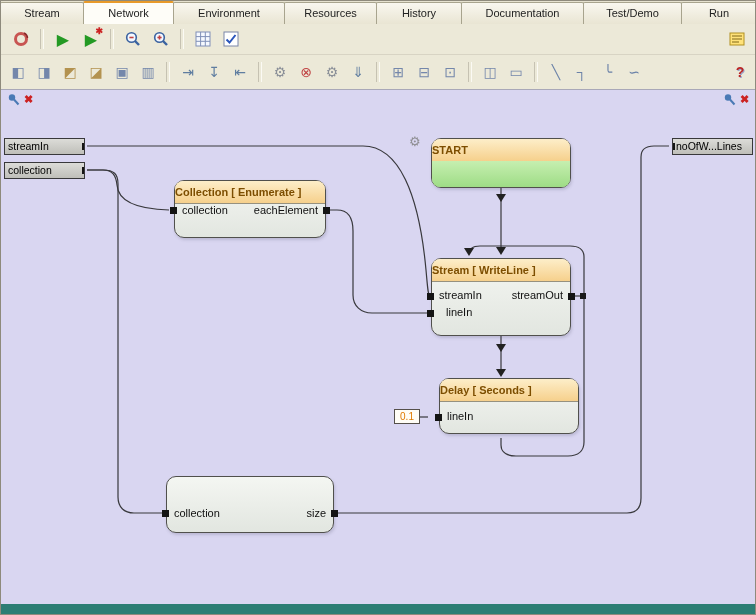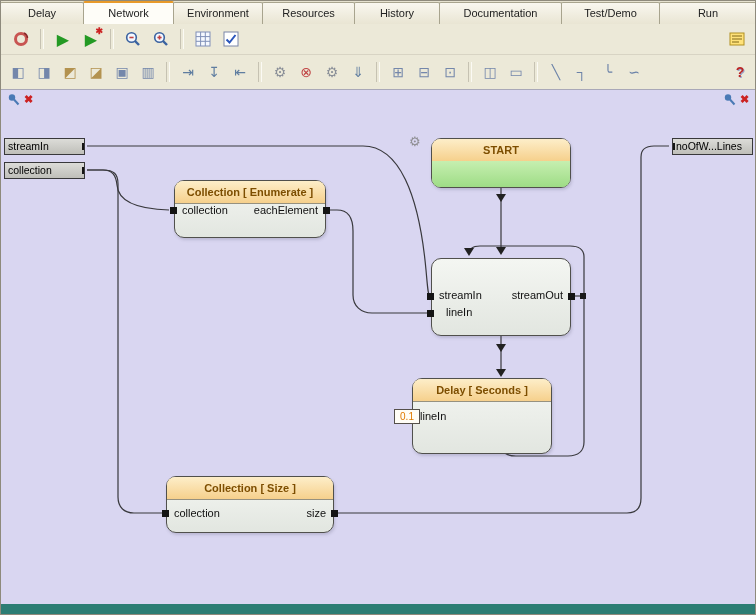--- a/index.html
+++ b/index.html
@@ -30,21 +30,21 @@
   .push{margin-left:auto;}
 
   
   .canvas{position:absolute;left:0;top:89px;width:756px;height:514px;overflow:hidden;}
   .edges{position:absolute;left:0;top:0;pointer-events:none;}
   .edges path{fill:none;stroke:#38383c;stroke-width:1.2;}
   .edges path.arrow{fill:#222;stroke:none;}
 
   .node{position:absolute;box-sizing:border-box;border:1.5px solid #50504c;border-radius:10px;
         background:linear-gradient(#f4f6f2,#e2e6e0);box-shadow:1px 2px 3px rgba(80,80,110,.22);}
-  .node-header{height:22px;line-height:22px;text-align:center;font-size:11px;font-weight:bold;color:#7d4e00;
+  .node-header{height:22px;line-height:22px;font-size:11px;font-weight:bold;color:#7d4e00;
         background:linear-gradient(#fdeec9,#f6d08c);border-bottom:1px solid #96917f;border-radius:8px 8px 0 0;}
   .start-body{position:absolute;left:0;right:0;top:22px;bottom:0;
         background:linear-gradient(#c6efb0,#9edc86);border-radius:0 0 8px 8px;}
   .plabel{position:absolute;font-size:11px;color:#101010;white-space:nowrap;}
   .pmark{position:absolute;width:7px;height:7px;background:#141414;cursor:crosshair;}
 
   .ioport{position:absolute;box-sizing:border-box;width:81px;height:17px;
         background:linear-gradient(#dcdcd8,#bfbfb9);border:1px solid #38383a;
         font-size:10.5px;line-height:15px;padding:0 3px;color:#000;white-space:nowrap;overflow:hidden;cursor:move;}
   .conn{position:absolute;width:7px;height:7px;background:#141414;top:4px;}
@@ -58,23 +58,23 @@
 
   
   .statusbar{position:absolute;left:0;top:603px;width:756px;height:12px;background:#2c7d74;}
 </style>
 </head>
 <body>
 
 <div id="app">
 
   <div class="tabbar">
-    <div class="tab" style="width:84px">Delay</div>
+    <div class="tab" style="width:84px">Stream</div>
     <div class="tab active" style="width:91px">Network</div>
-    <div class="tab" style="width:90px">Environment</div>
+    <div class="tab" style="width:112px">Environment</div>
     <div class="tab" style="width:93px">Resources</div>
     <div class="tab" style="width:86px">History</div>
     <div class="tab" style="width:123px">Documentation</div>
     <div class="tab" style="width:99px">Test/Demo</div>
     <div class="tab" style="flex:1">Run</div>
   </div>
 
   <div class="toolbar tb1">
     <span class="tbtn">
       <svg width="18" height="18" viewBox="0 0 18 18">
@@ -219,37 +219,37 @@
 
     <div class="node" style="left:173px;top:90px;width:152px;height:58px">
       <div class="node-header">Collection [ Enumerate ]</div>
       <span class="plabel" style="left:7px;top:23px">collection</span>
       <span class="plabel" style="right:7px;top:23px">eachElement</span>
       <span class="pmark" style="left:-5px;top:26px"></span>
       <span class="pmark" style="right:-5px;top:26px"></span>
     </div>
 
     <div class="node" style="left:430px;top:168px;width:140px;height:78px">
+      <div class="node-header">Stream [ WriteLine ]</div>
       <span class="plabel" style="left:7px;top:30px">streamIn</span>
       <span class="plabel" style="right:7px;top:30px">streamOut</span>
       <span class="plabel" style="left:14px;top:47px">lineIn</span>
       <span class="pmark" style="left:-5px;top:34px"></span>
       <span class="pmark" style="left:-5px;top:51px"></span>
       <span class="pmark" style="right:-5px;top:34px"></span>
     </div>
 
-    <div class="node" style="left:411px;top:288px;width:140px;height:76px">
+    <div class="node" style="left:438px;top:288px;width:140px;height:56px">
       <div class="node-header">Delay [ Seconds ]</div>
       <span class="plabel" style="left:7px;top:31px">lineIn</span>
       <span class="pmark" style="left:-5px;top:35px"></span>
     </div>
     <div class="literal">0.1</div>
 
     <div class="node" style="left:165px;top:386px;width:168px;height:57px">
-      <div class="node-header">Collection [ Size ]</div>
       <span class="plabel" style="left:7px;top:30px">collection</span>
       <span class="plabel" style="right:7px;top:30px">size</span>
       <span class="pmark" style="left:-5px;top:33px"></span>
       <span class="pmark" style="right:-5px;top:33px"></span>
     </div>
 
   </div>
 
   <div class="statusbar" style="background: rgb(44, 125, 116);"></div>
 

